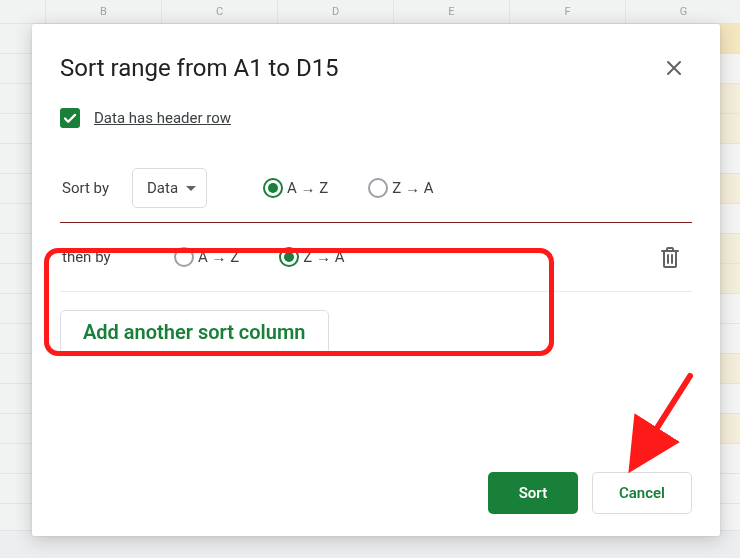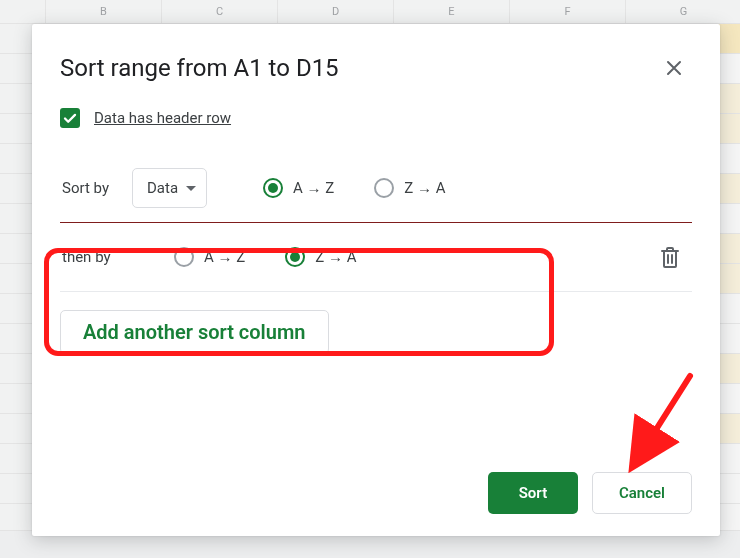--- a/index.html
+++ b/index.html
@@ -141,21 +141,21 @@
 
   .radio-group {
     display: flex;
     align-items: center;
     gap: 40px;
     margin-left: 56px;
   }
   .radio {
     display: flex;
     align-items: center;
-    gap: 10px;
+    gap: 4px;
     cursor: pointer;
     font-size: 15px;
     color: #3c4043;
   }
   .radio .ring {
     width: 20px; height: 20px;
     border-radius: 50%;
     border: 2px solid #9aa0a6;
     display:flex; align-items:center; justify-content:center;
   }

